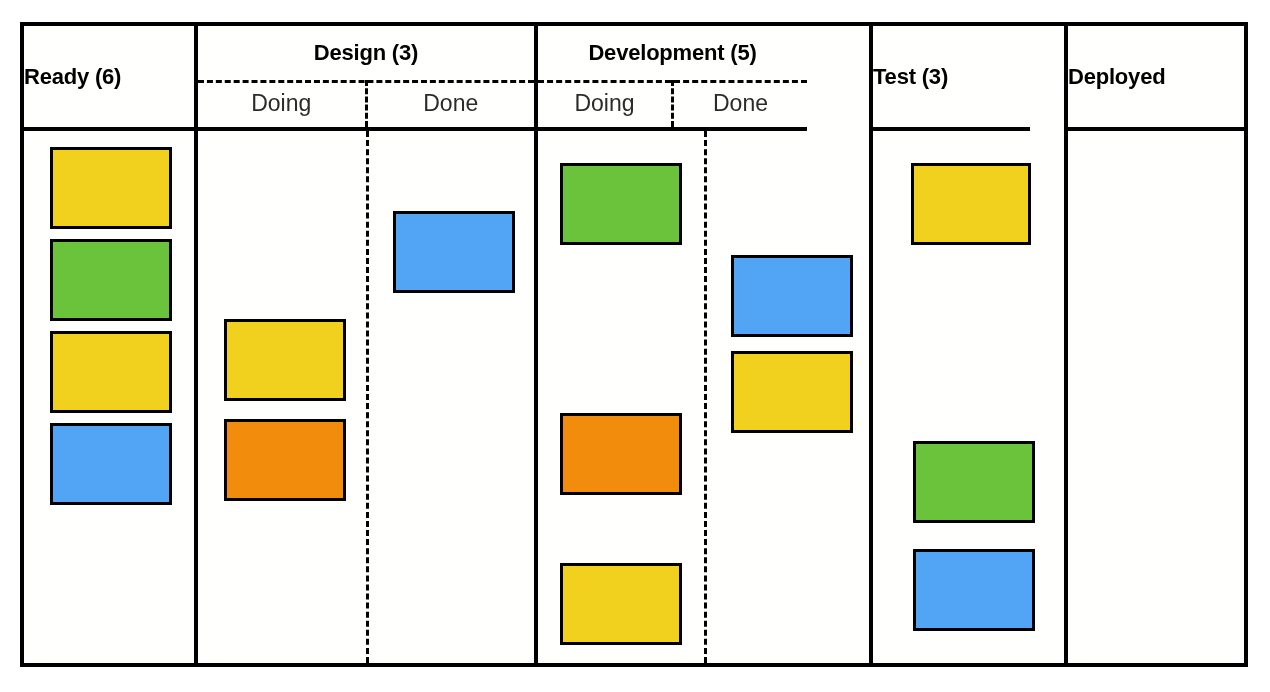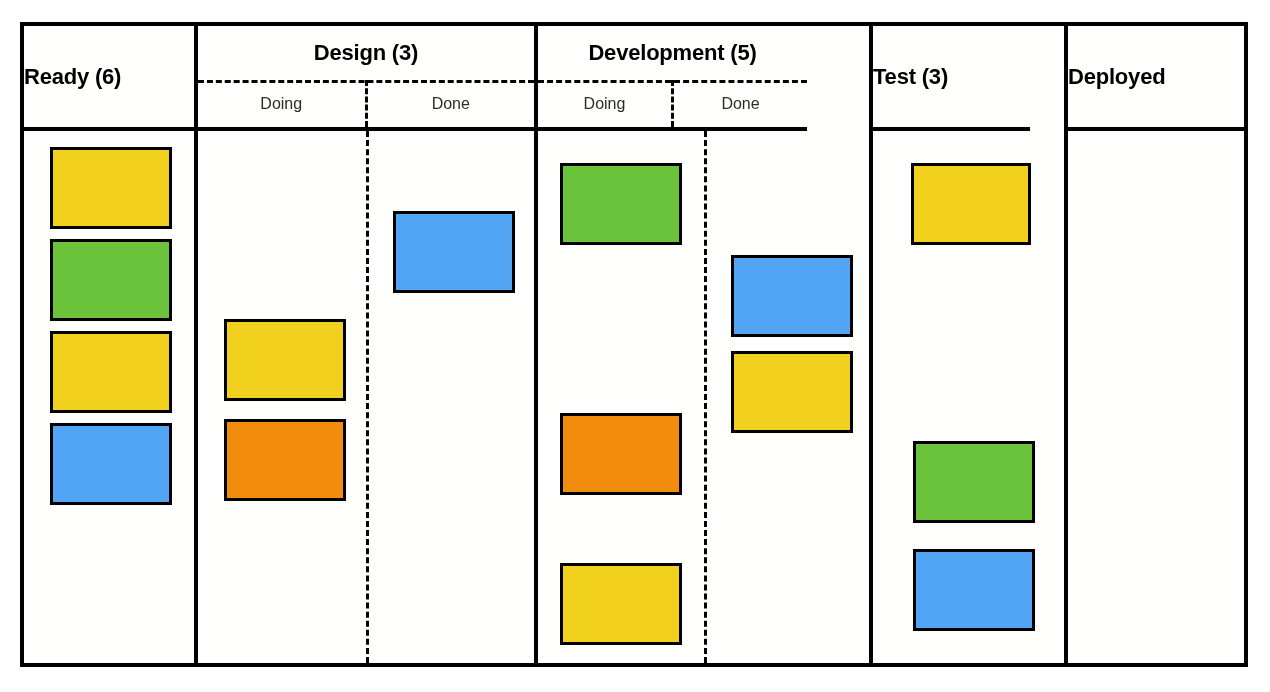--- a/index.html
+++ b/index.html
@@ -95,21 +95,21 @@
     flex: 1 1 50%;
     display: flex;
     align-items: center;
     justify-content: center;
   }
   .sublane-head.right {
     border-left: 3px dashed #000000;
     align-items: center;
   }
   .sublane-label {
-    font-size: 16px;
+    font-size: 23px;
     font-weight: normal;
     color: #2b2b2b;
     white-space: nowrap;
   }
 
   
   .col-body {
     position: absolute;
     left: 0;
     right: 0;

